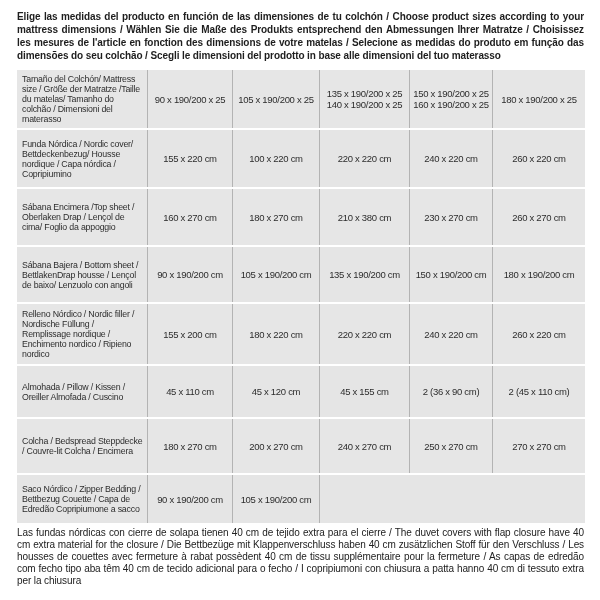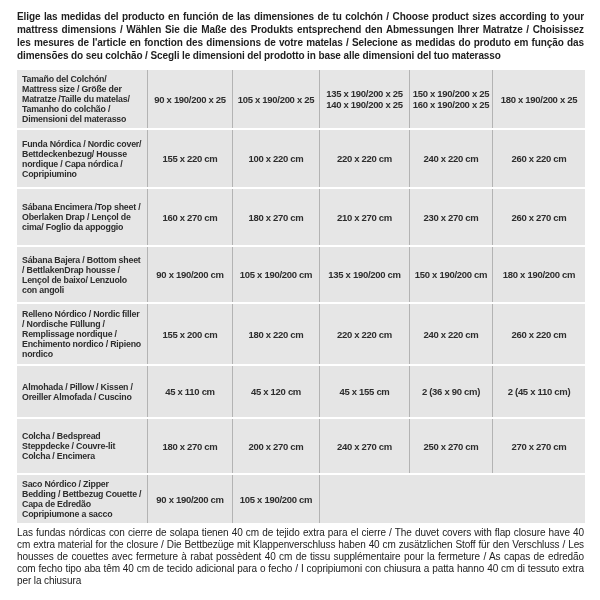--- a/index.html
+++ b/index.html
@@ -23,21 +23,21 @@
     display:grid;
     grid-template-columns:131px 85px 87px 90px 83px 92px;
     margin-bottom:2px;
   }
   .trow.gray  { background:#e6e6e6; }
   .trow.light { background:#e5e5e5; }
 
   .cell {
     display:flex; align-items:center; justify-content:center;
     text-align:center;
-    font-weight:700; font-size:9.5px; line-height:11px;
+    font-weight:400; font-size:9.5px; line-height:11px;
     letter-spacing:-0.3px;
     padding:4px 0;
     white-space:pre-line;
     border-right:1px solid #b3b3b3;
     color:#2d2d2d;
   }
   .cell:last-child { border-right:none; }
   .cell.noline { border-right:none; }
   .cell.label {
     justify-content:flex-start; text-align:left;
@@ -77,21 +77,21 @@
       <div class="cell">100 x 220 cm</div>
       <div class="cell">220 x 220 cm</div>
       <div class="cell">240 x 220 cm</div>
       <div class="cell">260 x 220 cm</div>
     </div>
 
     <div class="trow gray" style="min-height:56px">
       <div class="cell label">Sábana Encimera /Top sheet / Oberlaken Drap / Lençol de cima/ Foglio da appoggio</div>
       <div class="cell">160 x 270 cm</div>
       <div class="cell">180 x 270 cm</div>
-      <div class="cell">210 x 270 cm</div>
+      <div class="cell">210 x 380 cm</div>
       <div class="cell">230 x 270 cm</div>
       <div class="cell">260 x 270 cm</div>
     </div>
 
     <div class="trow light" style="min-height:55px">
       <div class="cell label">Sábana Bajera / Bottom sheet / BettlakenDrap housse / Lençol de baixo/ Lenzuolo con angoli</div>
       <div class="cell">90 x 190/200 cm</div>
       <div class="cell">105 x 190/200 cm</div>
       <div class="cell">135 x 190/200 cm</div>
       <div class="cell">150 x 190/200 cm</div>

